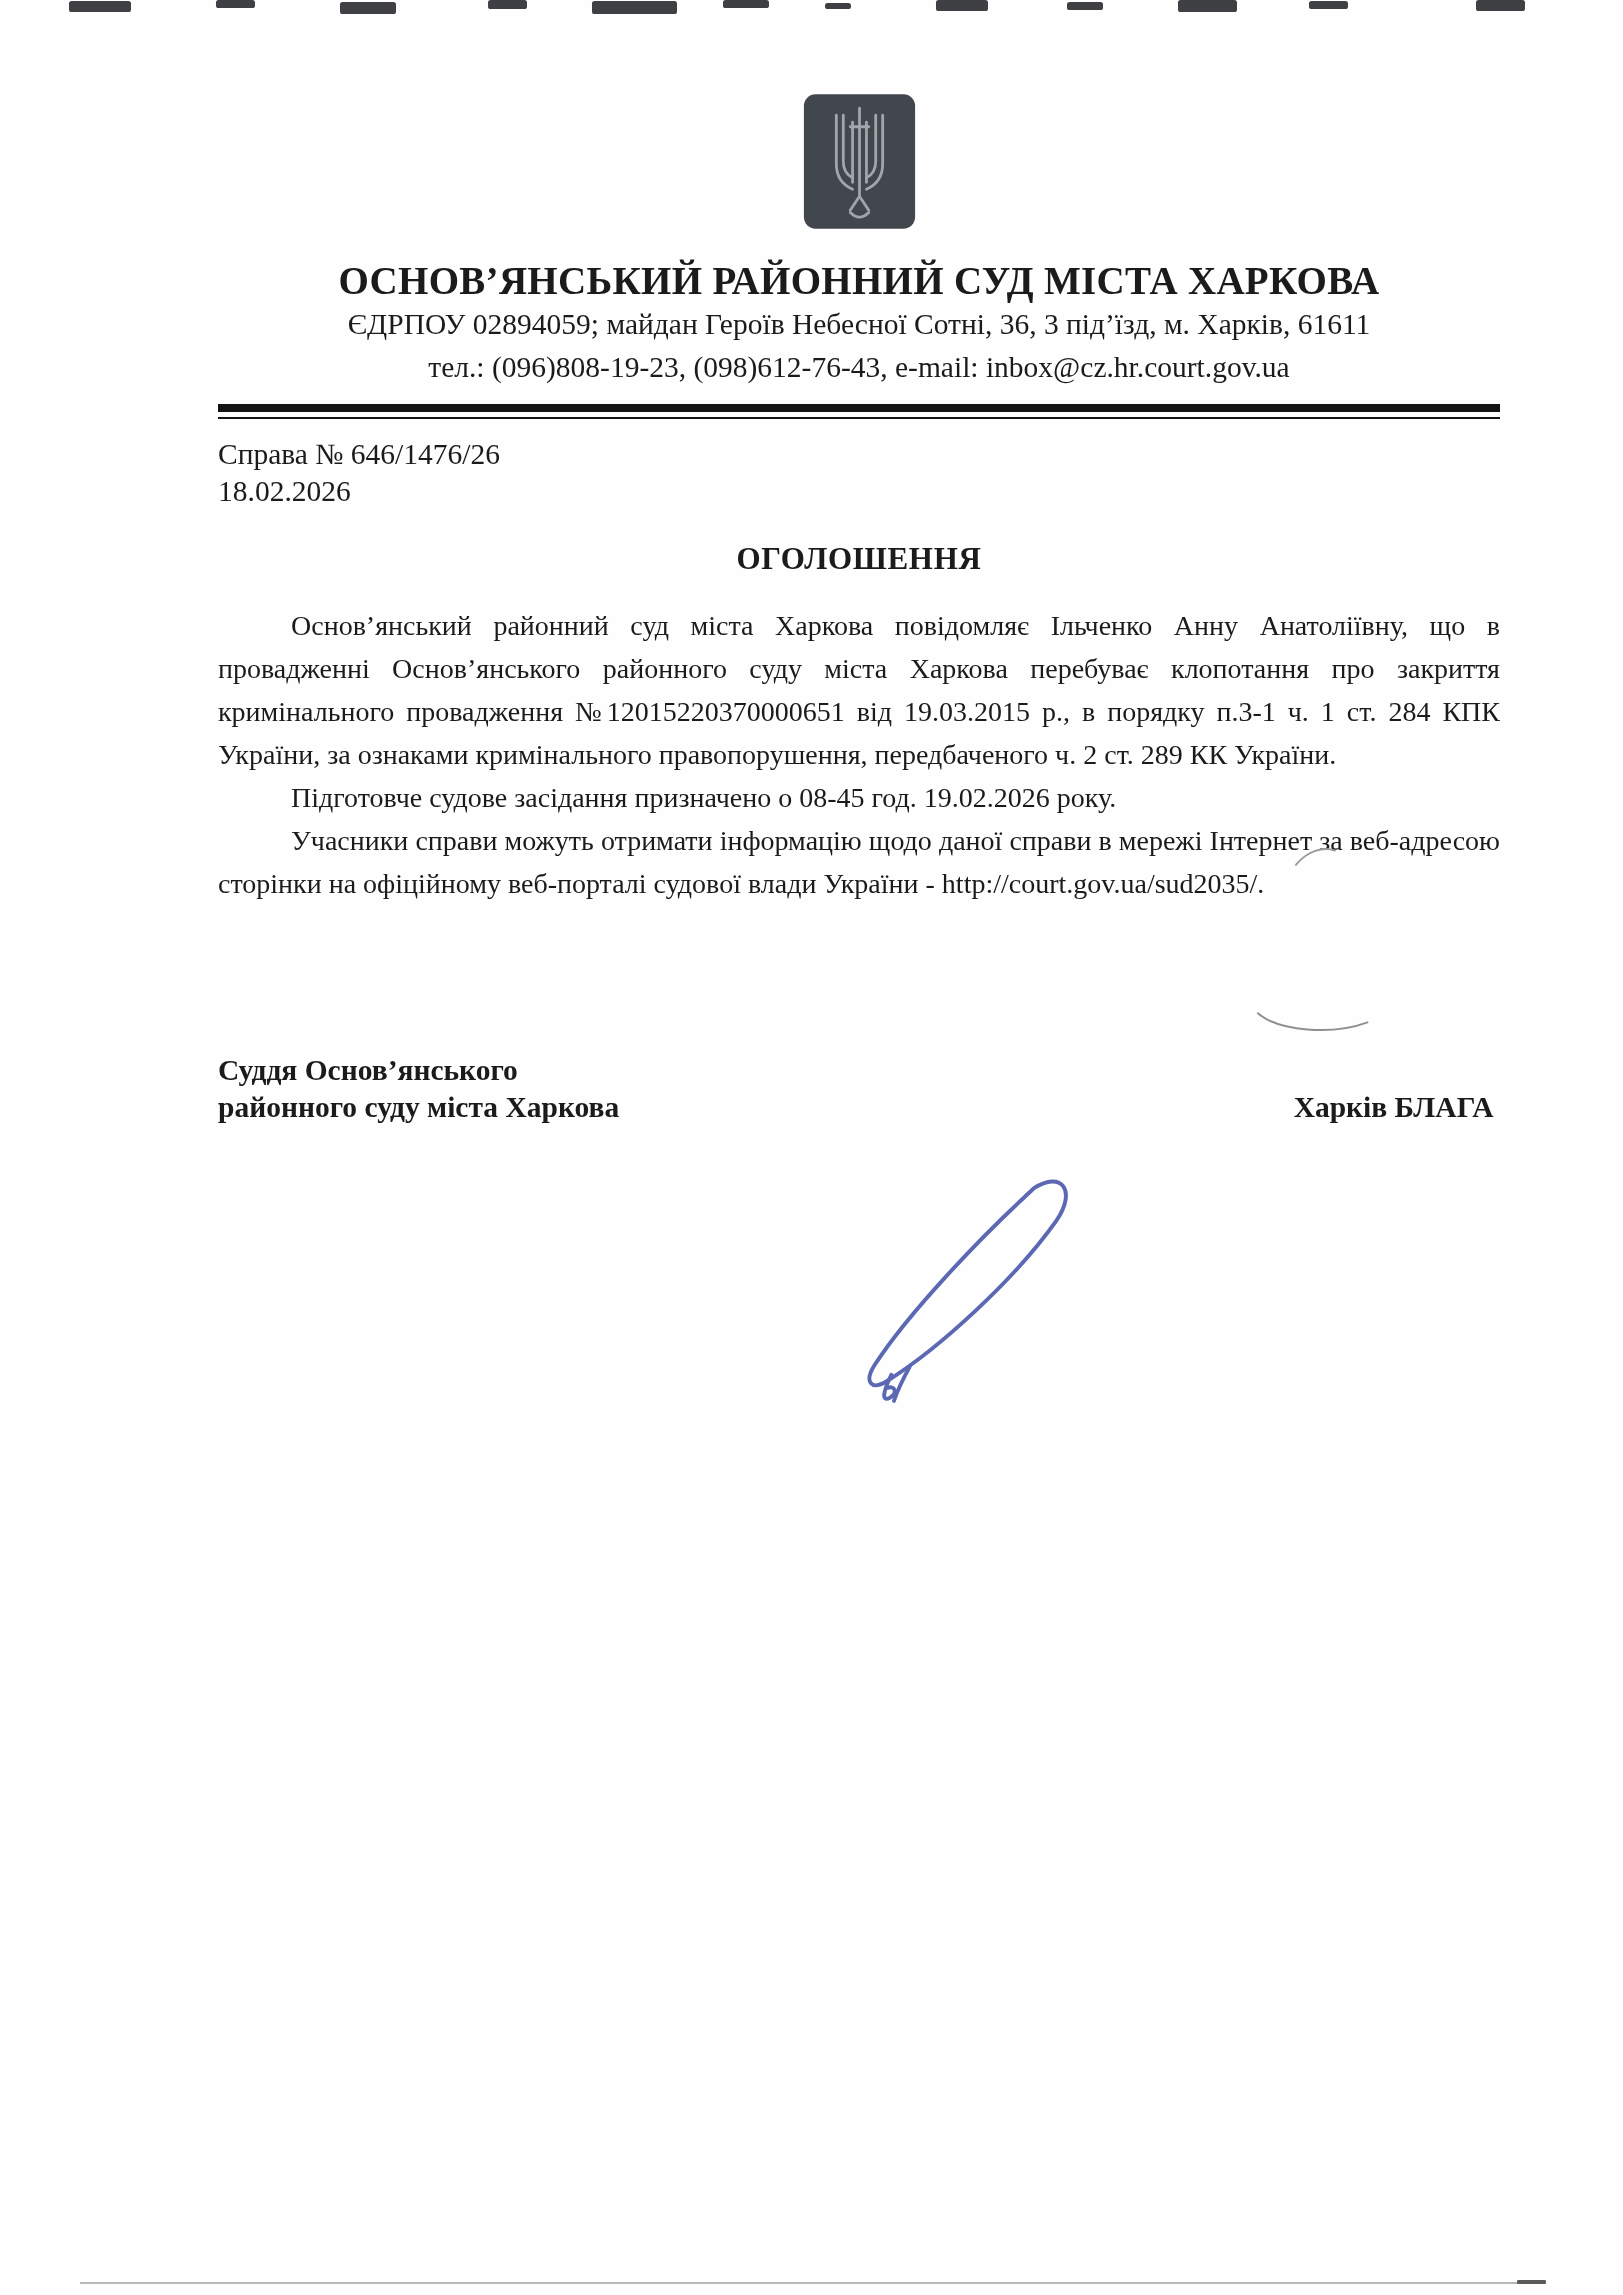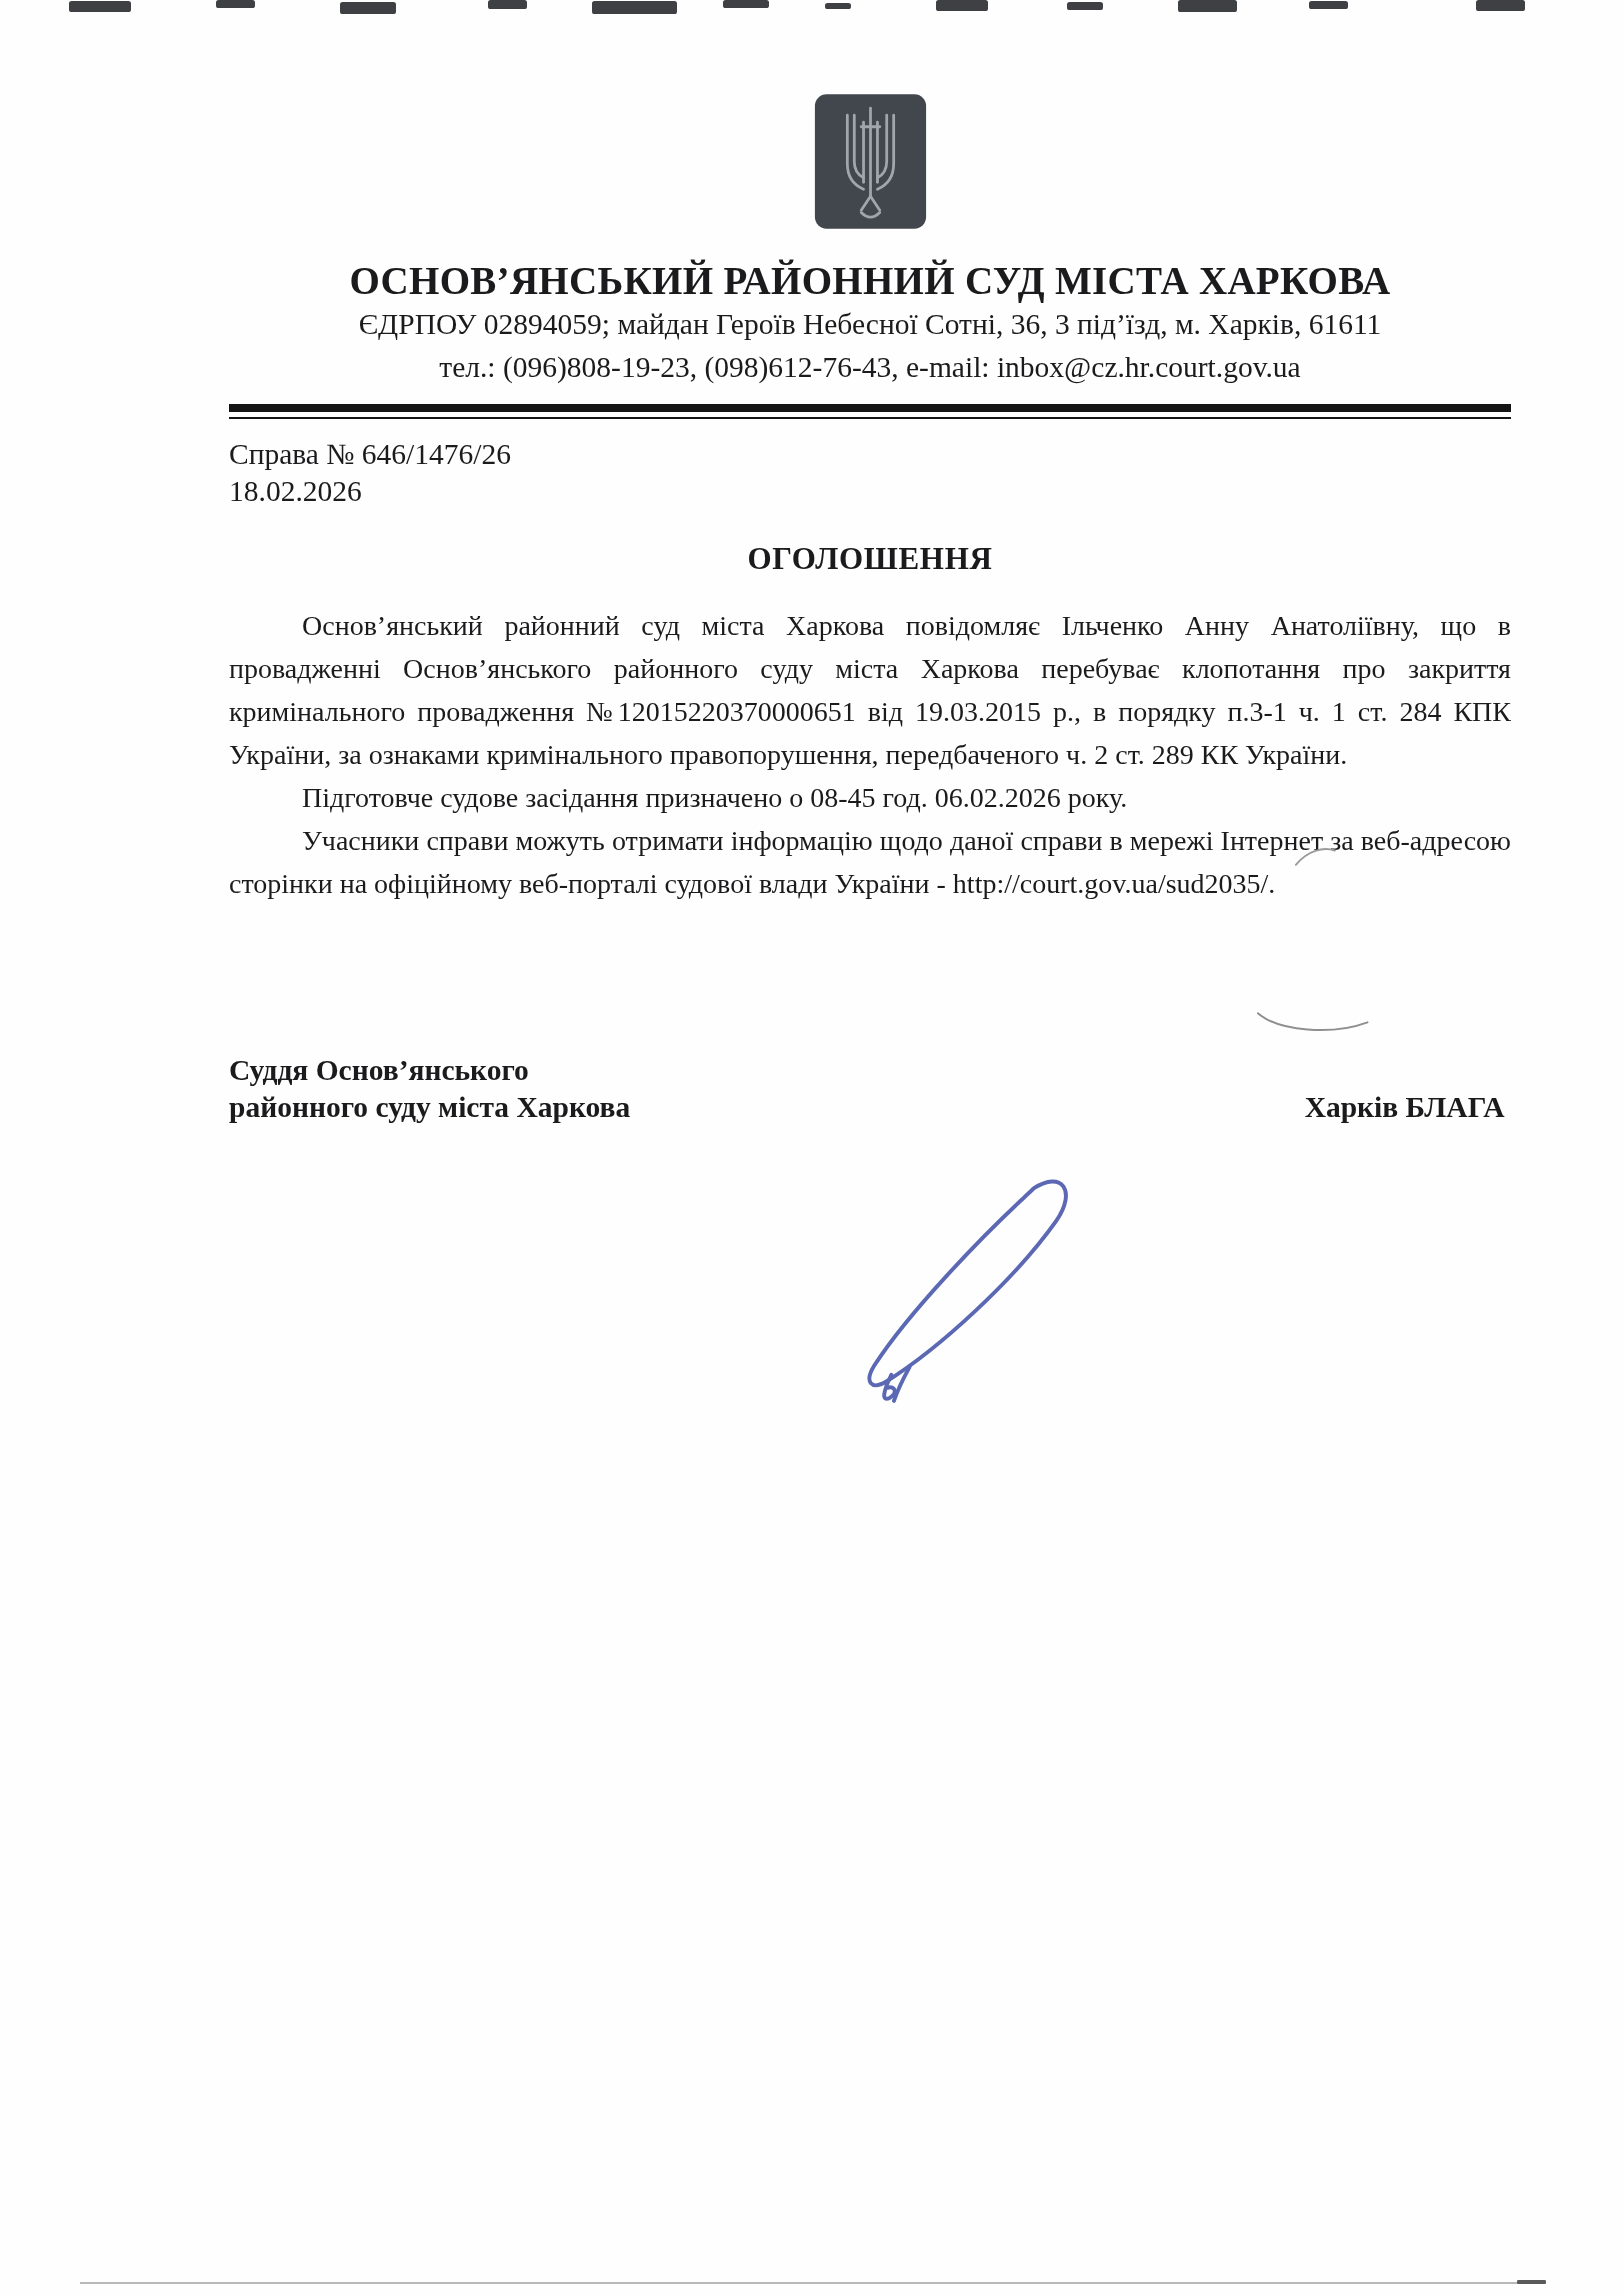--- a/index.html
+++ b/index.html
@@ -10,21 +10,21 @@
     background:#ffffff;
     position:relative;
     overflow:hidden;
   }
   .page {
     position:absolute; inset:0;
     background:#fefefe;
   }
   .content {
     position:absolute;
-    left:229px; top:0;
+    left:218px; top:0;
     width:1282px;
   }
   
   .header { text-align:center; padding-top:92px; }
   .emblem { width:117px; height:139px; display:inline-block; }
   .court-name {
     margin-top:25px;
     font-size:39px; font-weight:bold;
     letter-spacing:0.3px;
     white-space:nowrap;
@@ -118,21 +118,21 @@
       <div>Справа № 646/1476/26</div>
       <div>18.02.2026</div>
     </div>
 
     <div class="doc-title">
       <div class="heading">ОГОЛОШЕННЯ</div>
     </div>
 
     <div class="doc-body">
       <p>Основ’янський районний суд міста Харкова повідомляє Ільченко Анну Анатоліївну, що в провадженні Основ’янського районного суду міста Харкова перебуває клопотання про закриття кримінального провадження №12015220370000651 від 19.03.2015 р., в порядку п.3-1 ч. 1 ст. 284 КПК України, за ознаками кримінального правопорушення, передбаченого ч. 2 ст. 289 КК України.</p>
-      <p>Підготовче судове засідання призначено о 08-45 год. 06.02.2026 року.</p>
+      <p>Підготовче судове засідання призначено о 08-45 год. 19.02.2026 року.</p>
       <p>Учасники справи можуть отримати інформацію щодо даної справи в мережі Інтернет за веб-адресою сторінки на офіційному веб-порталі судової влади України - http://court.gov.ua/sud2035/.</p>
     </div>
 
     <div class="sig-block">
       <div>
         <div>Суддя Основ’янського</div>
         <div>районного суду міста Харкова</div>
       </div>
       <div class="judge-name">Харків БЛАГА</div>
     </div>

